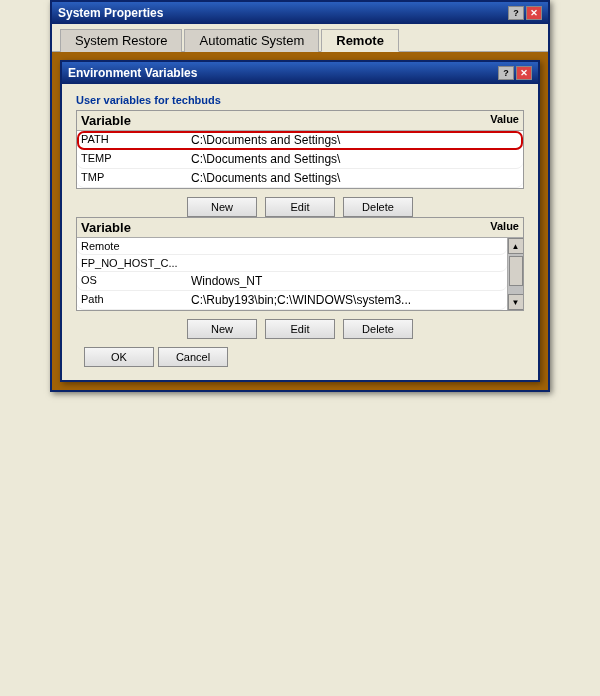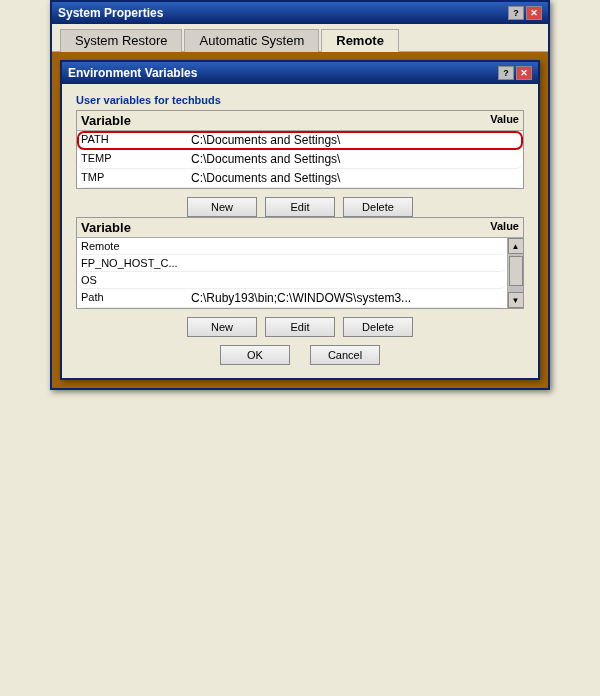--- a/index.html
+++ b/index.html
@@ -247,22 +247,22 @@
       height: 30px;
       background: #d4d0c8;
       border: 1px solid #888;
       position: absolute;
       top: 2px;
       left: 1px;
     }
 
     .bottom-btn-row {
       display: flex;
-      justify-content: center;
-      gap: 20px;
+      justify-content: flex-start;
+      gap: 4px;
       padding: 8px;
     }
   </style>
 </head>
 <body>
 
 <div class="outer-window">
 
   <div class="outer-titlebar">
     <div class="titlebar-title">
@@ -329,20 +329,21 @@
           <div class="system-table-wrapper">
             <div class="system-table-content">
               <div class="table-row">
                 <div class="cell-var">Remote</div>
               </div>
               <div class="table-row">
                 <div class="cell-var">FP_NO_HOST_C...</div>
               </div>
               <div class="table-row">
                 <div class="cell-var">OS</div>
+                <div class="cell-val">Windows_NT</div>
               </div>
               <div class="table-row">
                 <div class="cell-var">Path</div>
                 <div class="cell-val">C:\Ruby193\bin;C:\WINDOWS\system3...</div>
               </div>
             </div>
             <div class="scrollbar">
               <div class="scroll-arrow">▲</div>
               <div class="scroll-track">
                 <div class="scroll-thumb"></div>

